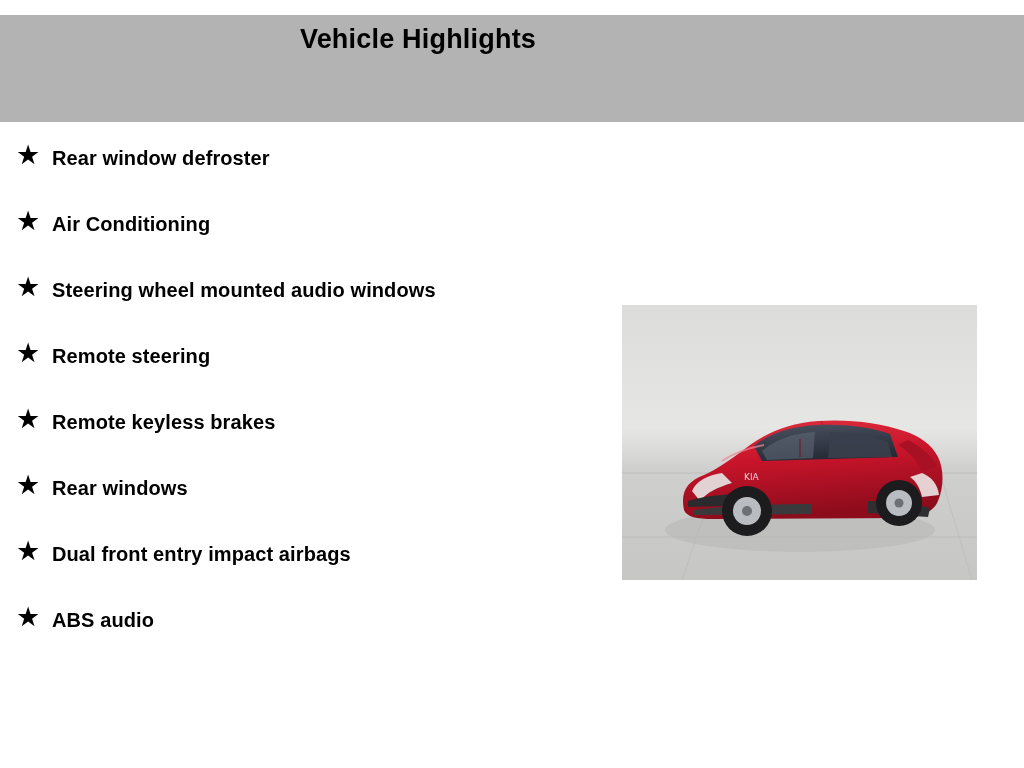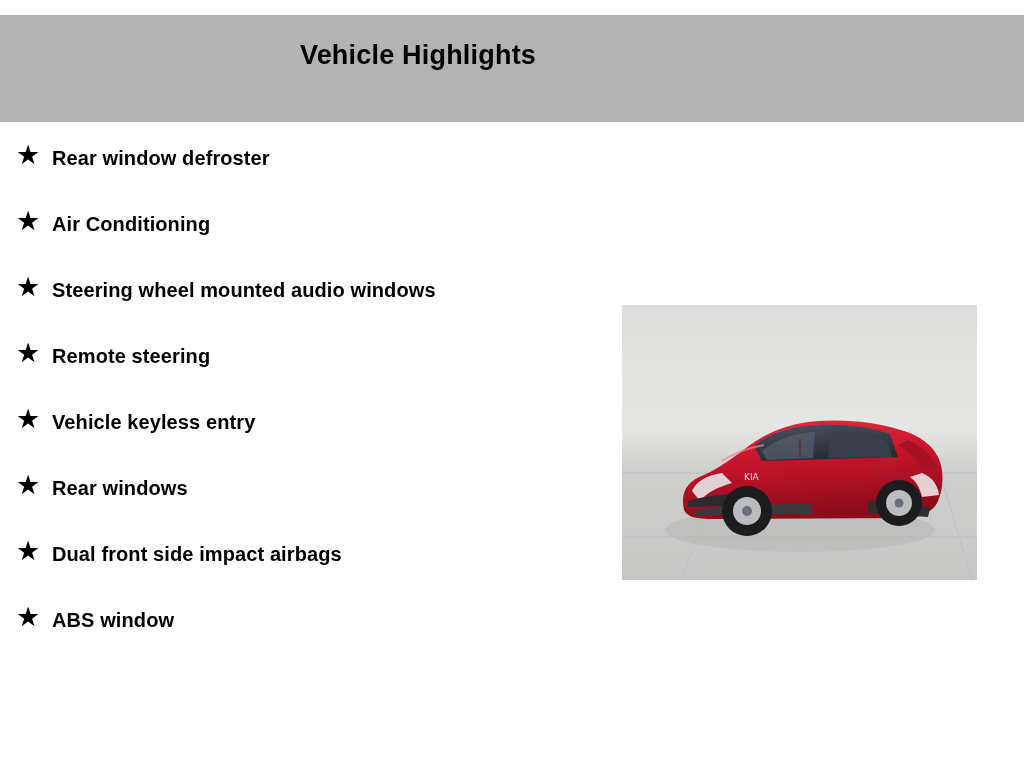--- a/index.html
+++ b/index.html
@@ -23,21 +23,21 @@
     position: absolute;
     left: 0;
     top: 15px;
     width: 1024px;
     height: 107px;
     background: #b3b3b3;
   }
   .header-title {
     position: absolute;
     left: 0;
-    top: 40px;
+    top: 24px;
     width: 836px;
     text-align: center;
     font-size: 27px;
     font-weight: bold;
     color: #000000;
     letter-spacing: 0.2px;
   }
   .content {
     position: absolute;
     left: 0;
@@ -111,33 +111,33 @@
       <li class="feature-item">
         <span class="feature-bullet">★</span>
         <span class="feature-label">Steering wheel mounted audio windows</span>
       </li>
       <li class="feature-item">
         <span class="feature-bullet">★</span>
         <span class="feature-label">Remote steering</span>
       </li>
       <li class="feature-item">
         <span class="feature-bullet">★</span>
-        <span class="feature-label">Vehicle keyless entry</span>
+        <span class="feature-label">Remote keyless brakes</span>
       </li>
       <li class="feature-item">
         <span class="feature-bullet">★</span>
         <span class="feature-label">Rear windows</span>
       </li>
       <li class="feature-item">
         <span class="feature-bullet">★</span>
-        <span class="feature-label">Dual front side impact airbags</span>
-      </li>
-      <li class="feature-item">
-        <span class="feature-bullet">★</span>
-        <span class="feature-label">ABS window</span>
+        <span class="feature-label">Dual front entry impact airbags</span>
+      </li>
+      <li class="feature-item">
+        <span class="feature-bullet">★</span>
+        <span class="feature-label">ABS audio</span>
       </li>
     </ul>
 
     <div class="vehicle-photo">
       <svg width="355" height="275" viewBox="0 0 355 275" xmlns="http://www.w3.org/2000/svg">
         <defs>
           <linearGradient id="bgGrad" x1="0" y1="0" x2="0" y2="1">
             <stop offset="0%" stop-color="#dcdcdb"></stop>
             <stop offset="45%" stop-color="#e6e6e5"></stop>
             <stop offset="60%" stop-color="#cfcfce"></stop>

